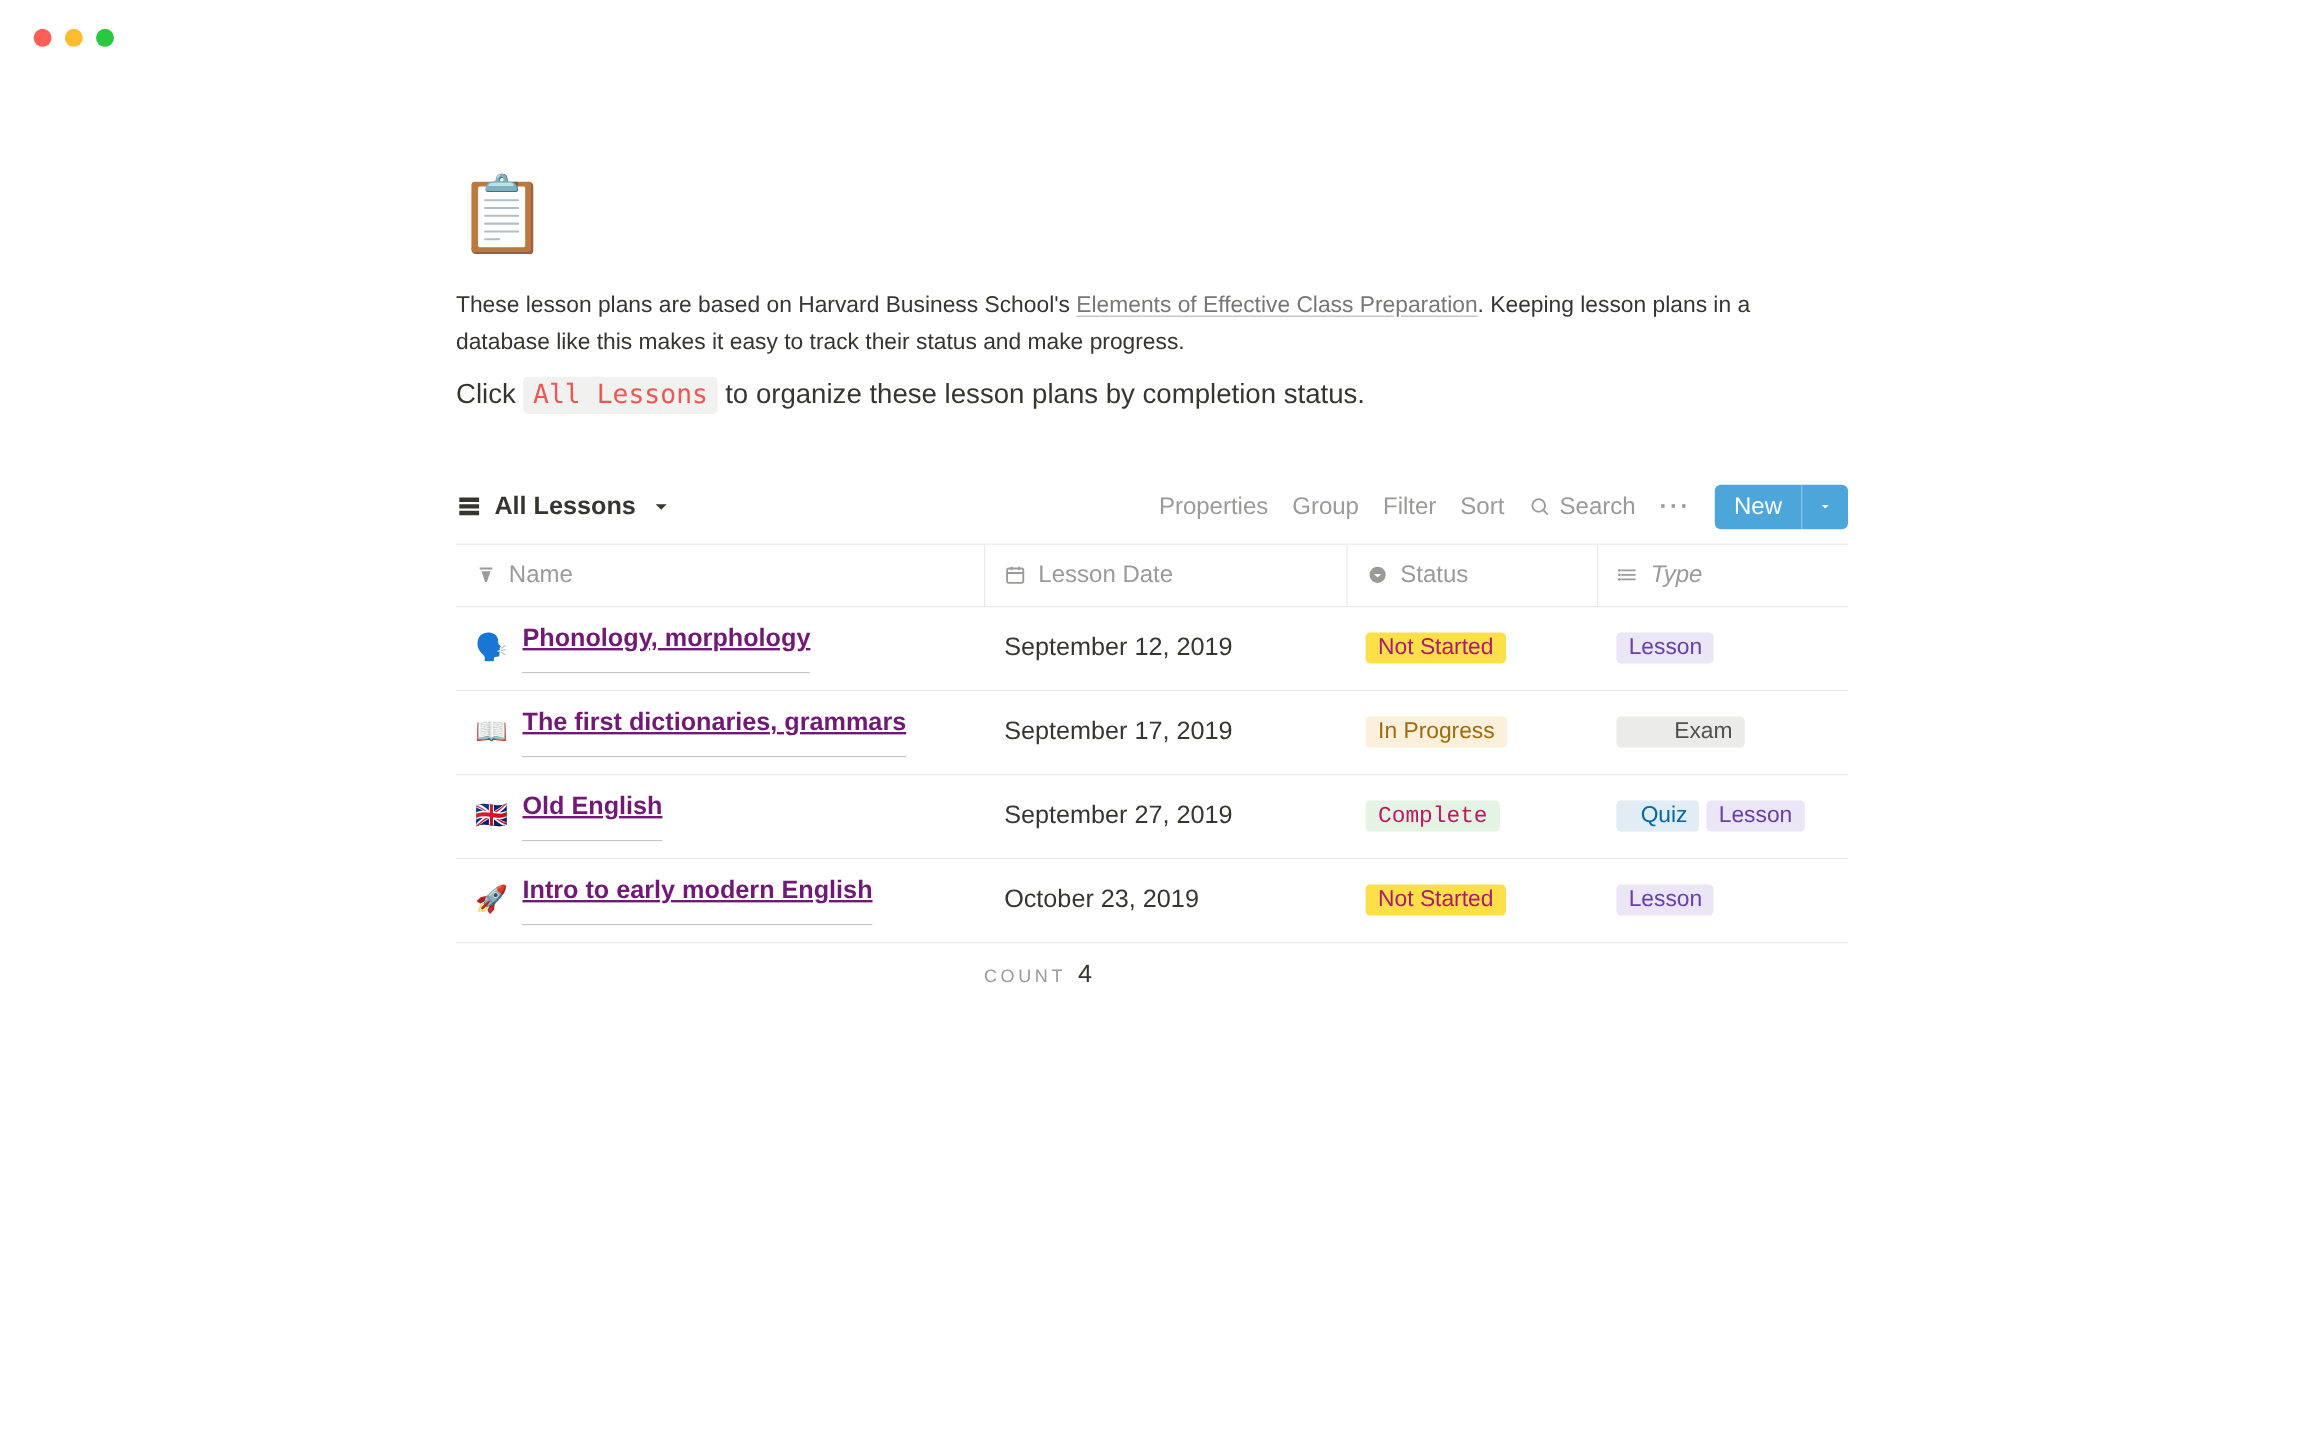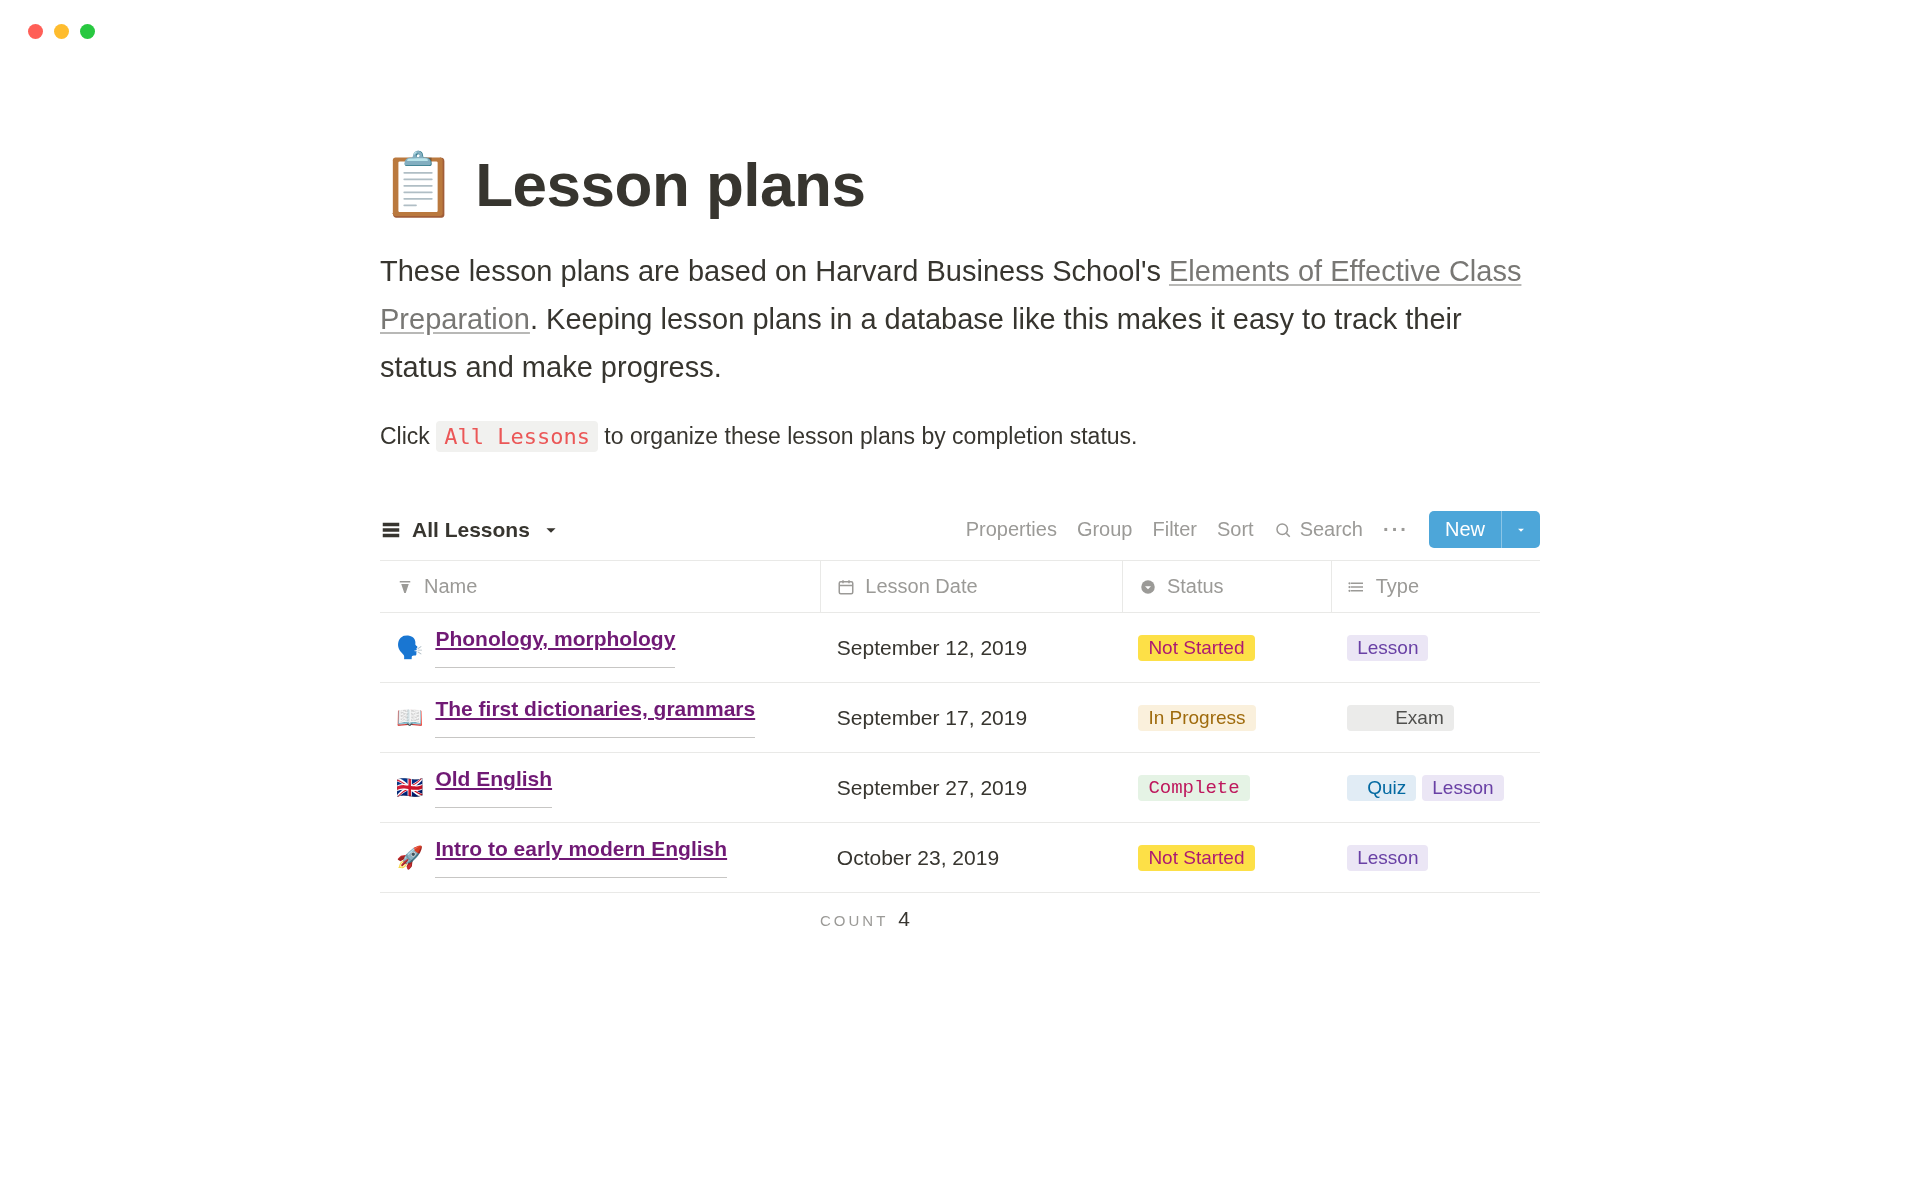--- a/index.html
+++ b/index.html
@@ -37,24 +37,24 @@
 }
 .title-icon { font-size: 62px; line-height: 1; }
 .page-title {
   font-size: 62px;
   font-weight: 700;
   color: #37352f;
   letter-spacing: -0.5px;
 }
 
 .description {
-  font-size: 29px;
+  font-size: 19px;
   line-height: 1.65;
   color: #37352f;
-  margin-bottom: 26px;
+  margin-bottom: 8px;
 }
 .description a {
   color: #787774;
   text-decoration: underline;
   text-decoration-color: #b8b8b6;
   text-underline-offset: 3px;
 }
 .instruction {
   font-size: 23px;
   line-height: 1.65;
@@ -125,21 +125,21 @@
   border-bottom: 1px solid #e9e9e7;
   font-size: 21px;
   vertical-align: middle;
 }
 .table th {
   color: #9b9a97;
   font-weight: 400;
   font-size: 20px;
   border-right: 1px solid #e9e9e7;
 }
-.table th:last-child { border-right: none; }
+.table th:last-child { border-right: none; font-style: italic; }
 .table th .th-inner { display: flex; align-items: center; gap: 10px; }
 .table th svg { width: 18px; height: 18px; fill: #9b9a97; }
 .col-name { width: 38%; }
 .col-date { width: 26%; }
 .col-status { width: 18%; }
 .col-type { width: 18%; }
 
 .row-name {
   display: flex;
   align-items: center;
@@ -187,21 +187,20 @@
 <div class="window-chrome">
   <div class="traffic-light tl-red"></div>
   <div class="traffic-light tl-yellow"></div>
   <div class="traffic-light tl-green"></div>
 </div>
 
 <div class="page">
 
   <div class="title-row">
     <span class="title-icon">📋</span>
-    <h1 class="page-title">Lesson plans</h1>
   </div>
 
   <p class="description">
     <span>These lesson plans are based on Harvard Business School's </span><a href="#">Elements of Effective Class Preparation</a><span>. Keeping lesson plans in a database like this makes it easy to track their status and make progress.</span>
   </p>
 
   <p class="instruction">
     <span>Click </span>
     <span class="code-chip">All Lessons</span>
     <span> to organize these lesson plans by completion status.</span>

